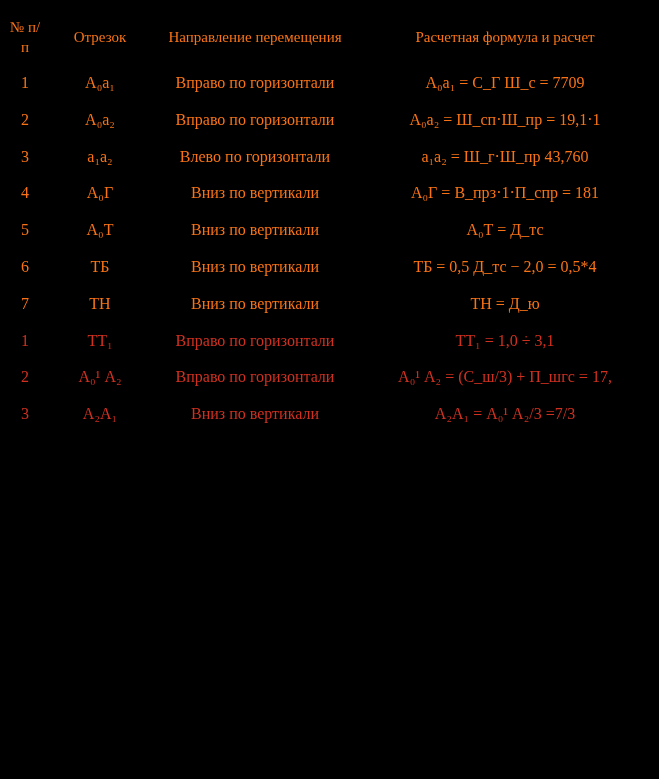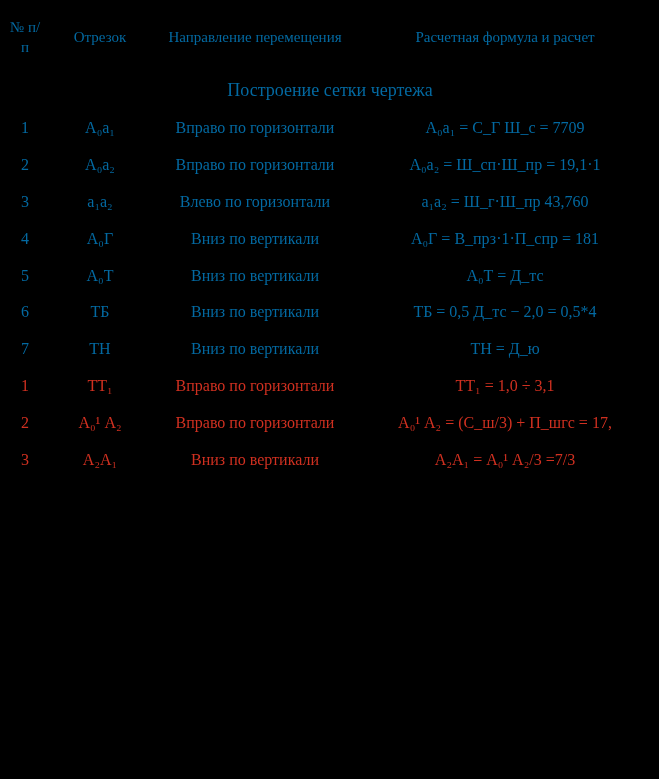--- a/index.html
+++ b/index.html
@@ -34,21 +34,21 @@
     .col-num { width: 40px; }
     .col-seg { width: 110px; }
     .col-dir { width: 200px; }
     .col-formula { width: 300px; text-align: center; }
     
     .section-header td {
       font-size: 18px;
       padding: 14px 4px 8px 4px;
     }
     
-    .dim { color: #0369a1; }
+    .dim { color: #f97316; }
     
     .section2 { color: #d03020; }
     
     .formula-cell { white-space: nowrap; }
   </style>
 </head>
 <body>
 
 <div class="page">
   <table>
@@ -64,23 +64,20 @@
 п/п</th>
         <th>Отрезок</th>
         <th>Направление
 перемещения</th>
         <th>Расчетная формула
 и расчет</th>
       </tr>
     </thead>
 
     <tbody class="dim">
-      <tr class="section-header">
-        <td colspan="4">Построение сетки чертежа</td>
-      </tr>
 
       <tr>
         <td>1</td>
         <td>А₀а₁</td>
         <td>Вправо по горизонтали</td>
         <td class="formula-cell">А₀а₁ = С_Г  Ш_с = 7709</td>
       </tr>
       <tr>
         <td>2</td>
         <td>А₀а₂</td>

